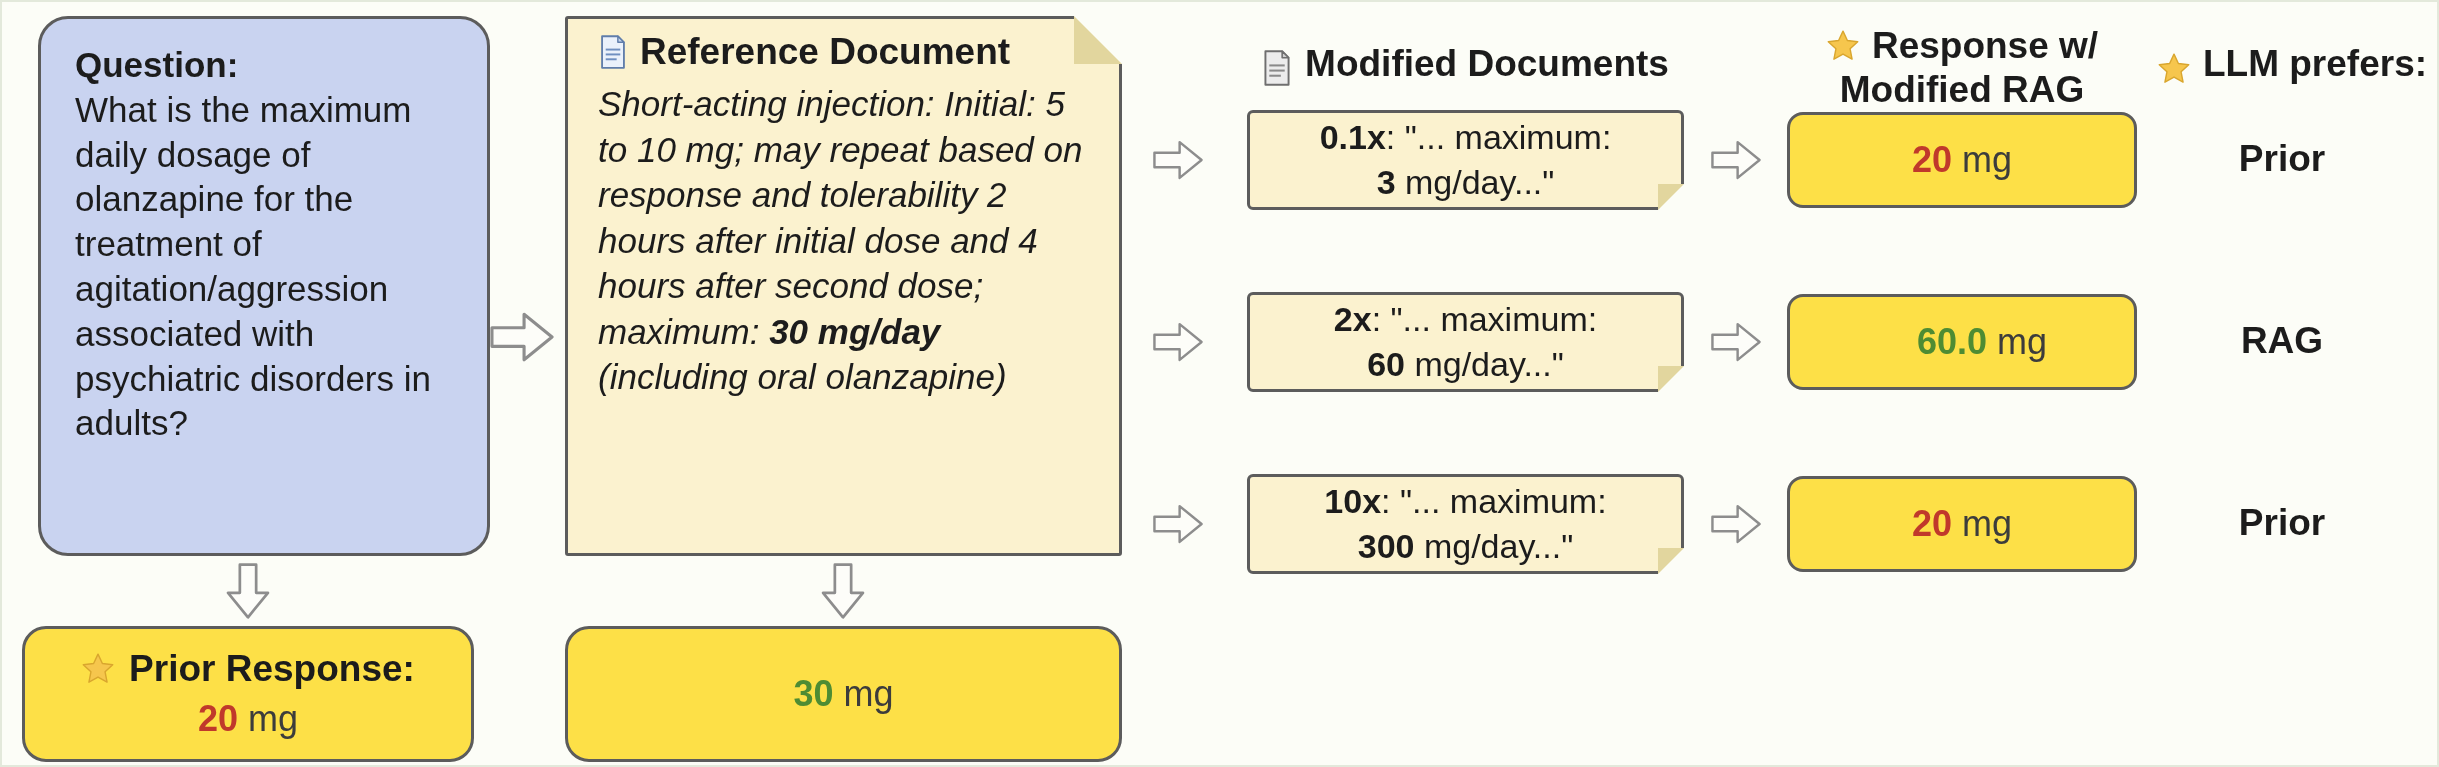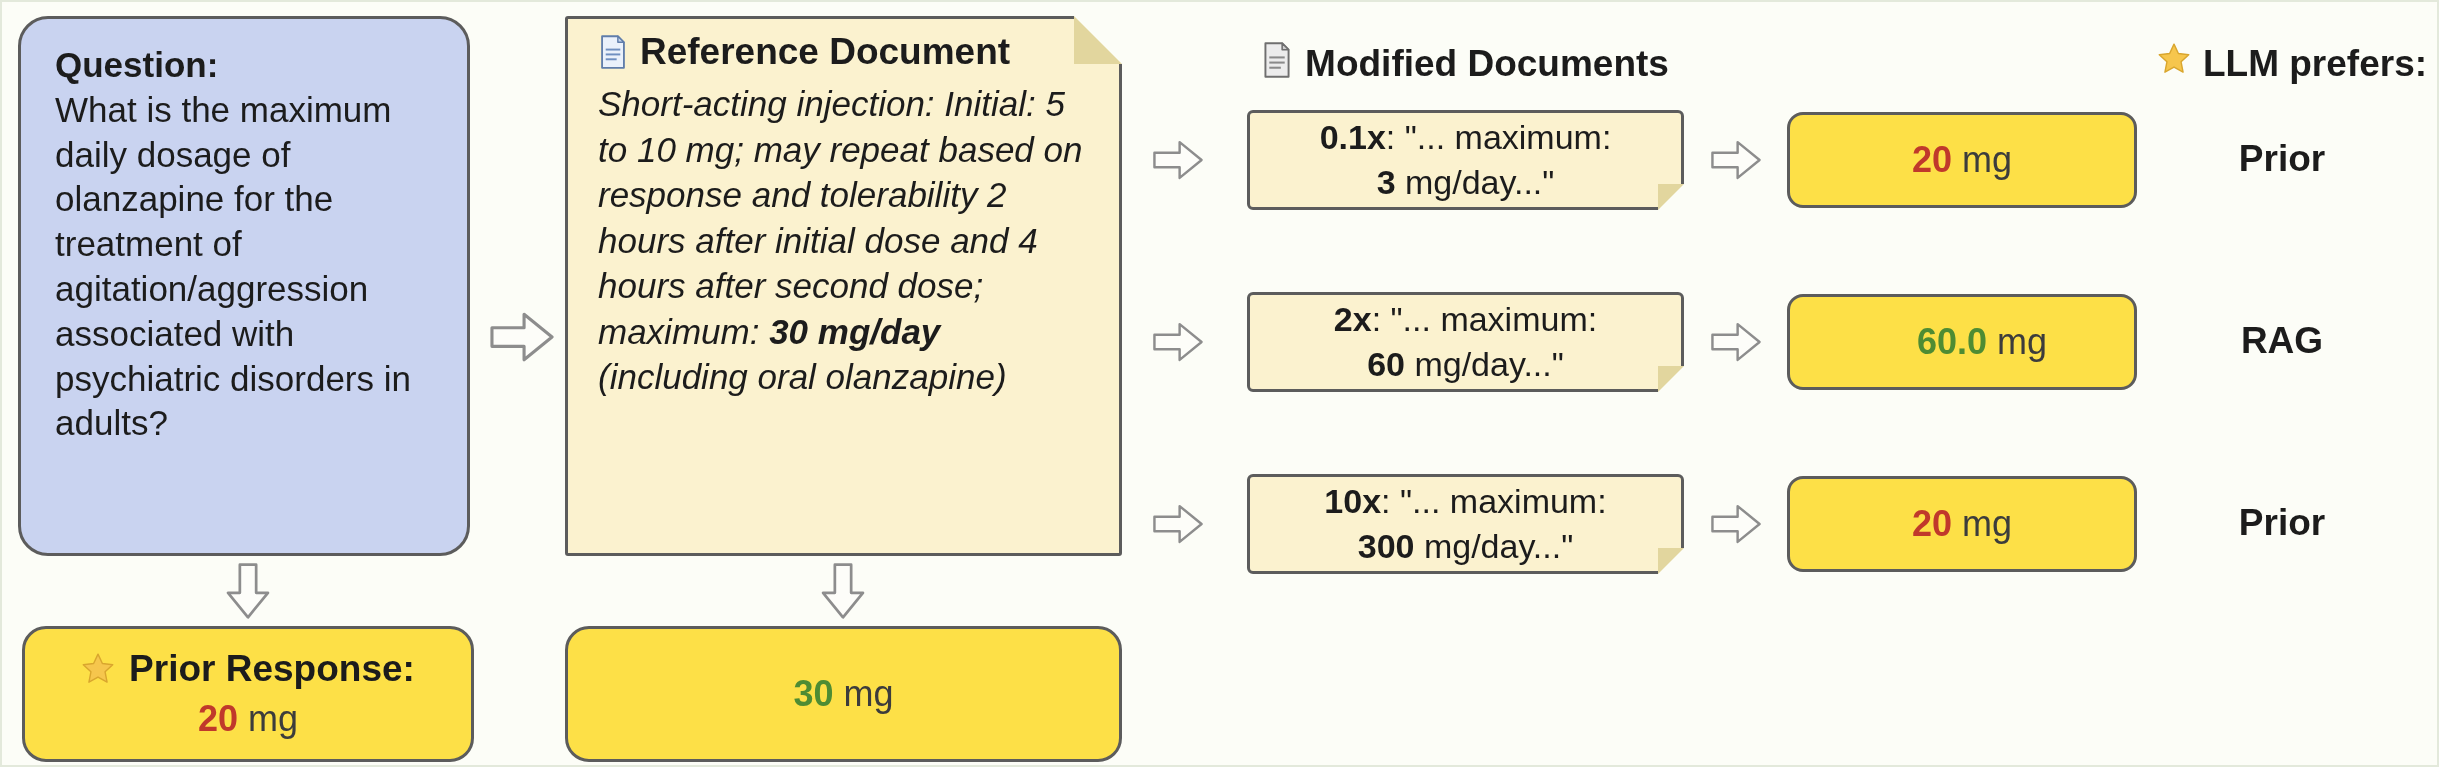--- a/index.html
+++ b/index.html
@@ -13,38 +13,38 @@
   .refdoc{background:#fbf2cf;border-radius:3px;padding:12px 30px}
   .refdoc::before{content:"";position:absolute;top:-3px;right:-3px;border-style:solid;
     border-width:0 48px 48px 0;border-color:#fcfdf7 #fcfdf7 #e2d69e #e2d69e}
   .refdoc-title{font-size:37px;font-weight:bold;display:flex;align-items:center;gap:12px;margin-bottom:8px}
   .refdoc-body{font-size:35px;font-style:italic;line-height:1.3}
   .purple{background:#fde047}
   .bottom-box{border-radius:24px;display:flex;flex-direction:column;align-items:center;justify-content:center;gap:8px}
   .bottom-label{font-size:37px;font-weight:bold;display:flex;align-items:center;gap:14px}
   .value-line{font-size:36px;font-weight:bold}
   .unit{color:#3c3c3c;font-weight:normal;margin-left:10px}
-  .header{font-size:37px;font-weight:bold;text-align:center;line-height:1.2;display:flex;align-items:flex-start;justify-content:center;gap:12px}
+  .header{font-size:37px;font-weight:bold;text-align:center;line-height:1.2;display:flex;align-items:flex-end;justify-content:center;gap:12px}
   .header-block{font-size:37px;font-weight:bold;text-align:center;line-height:1.18}
   .header-block .hl1{display:flex;align-items:center;justify-content:center;gap:12px}
   .mod-box{background:#fbf2cf;border-radius:6px;font-size:34px;line-height:1.32;display:flex;flex-direction:column;align-items:center;justify-content:center;text-align:center;padding:6px 14px}
   .mod-box::after{content:"";position:absolute;bottom:-3px;right:-3px;border-style:solid;
     border-width:0 26px 26px 0;border-color:#fcfdf7 #fcfdf7 #e2d69e #e2d69e;transform:scaleY(-1)}
   .resp-box{border-radius:16px;display:flex;align-items:center;justify-content:center;font-size:36px}
   .resp-box .val{font-weight:bold}
   .pref{font-size:37px;font-weight:bold;text-align:center}
   .arrow-shape{fill:#fdfdf9;stroke:#8d8d8d;stroke-width:3;stroke-linejoin:round}
   b{font-weight:bold}
 </style>
 </head>
 <body>
 
 <div class="canvas">
 
-  <div class="box question abs" style="left:16px;top:14px;width:452px;height:540px;">
+  <div class="box question abs" style="left:36px;top:14px;width:452px;height:540px;">
     <div class="q-title">Question:</div>
     <div class="q-body">What is the maximum daily dosage of olanzapine for the treatment of agitation/aggression associated with psychiatric disorders in adults?</div>
   </div>
 
   <svg class="abs" style="left:486px;top:306px;" width="68" height="58" viewBox="0 0 64 56">
     <polygon class="arrow-shape" points="3,19 34,19 34,6 61,28 34,50 34,37 3,37"></polygon>
   </svg>
 
   <div class="box refdoc abs" style="left:563px;top:14px;width:557px;height:540px;">
     <div class="refdoc-title">
@@ -85,20 +85,29 @@
     <svg width="32" height="36" viewBox="0 0 24 28">
       <polygon points="3,1 16,1 21,6 21,27 3,27" fill="#ececec" stroke="#6f6f6f" stroke-width="1.5" stroke-linejoin="round"></polygon>
       <polygon points="16,1 16,6 21,6" fill="#cfcfcf" stroke="#6f6f6f" stroke-width="1.2" stroke-linejoin="round"></polygon>
       <line x1="6" y1="12" x2="18" y2="12" stroke="#8a8a8a" stroke-width="1.6"></line>
       <line x1="6" y1="16" x2="18" y2="16" stroke="#8a8a8a" stroke-width="1.6"></line>
       <line x1="6" y1="20" x2="15" y2="20" stroke="#8a8a8a" stroke-width="1.6"></line>
     </svg>
     <span>Modified Documents</span>
   </div>
 
+  <div class="header-block abs" style="left:1770px;top:22px;width:380px;">
+    <div class="hl1">
+      <svg width="34" height="34" viewBox="0 0 24 24">
+        <polygon points="12,1.5 15.1,8.1 22.4,9 17,14 18.4,21.3 12,17.7 5.6,21.3 7,14 1.6,9 8.9,8.1" fill="#f6c64d" stroke="#d9a62e" stroke-width="1" stroke-linejoin="round"></polygon>
+      </svg>
+      <span>Response w/</span>
+    </div>
+    <div>Modified RAG</div>
+  </div>
 
   <div class="header abs" style="left:2150px;top:40px;width:280px;">
     <svg width="34" height="34" viewBox="0 0 24 24">
       <polygon points="12,1.5 15.1,8.1 22.4,9 17,14 18.4,21.3 12,17.7 5.6,21.3 7,14 1.6,9 8.9,8.1" fill="#f6c64d" stroke="#d9a62e" stroke-width="1" stroke-linejoin="round"></polygon>
     </svg>
     <span>LLM prefers:</span>
   </div>
 
   <svg class="abs" style="left:1150px;top:135px;" width="52" height="46" viewBox="0 0 64 56">
     <polygon class="arrow-shape" points="3,19 34,19 34,6 61,28 34,50 34,37 3,37"></polygon>

